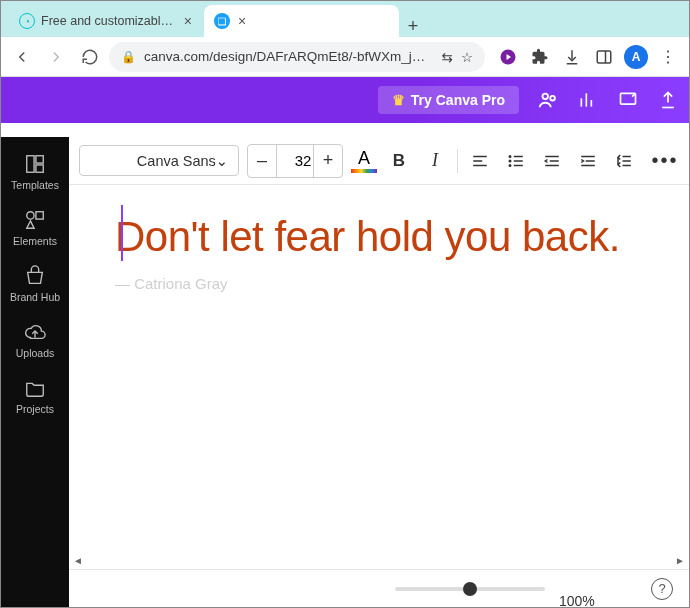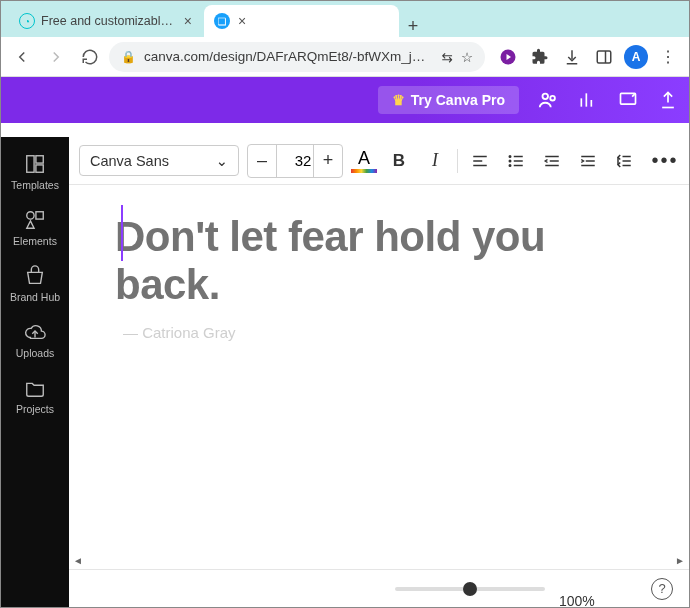--- a/index.html
+++ b/index.html
@@ -38,38 +38,38 @@
   .tb-ic { color:#fff; width:22px; display:flex;justify-content:center;}
   
   
   .app-body { position:absolute; top:137px; left:1px; right:1px; bottom:1px; display:flex;}
   .sidepanel { width:68px; background:#0d0d0d; display:flex; flex-direction:column; align-items:center; padding-top:8px;}
   .sp-item { width:68px; padding:8px 8px 10px; display:flex; flex-direction:column; align-items:center; gap:4px; color:#bdbdbd; font-size:10.5px;text-align:center;}
   .sp-item svg { width:22px;height:22px; }
   
   .editor-col { flex:1; display:flex; flex-direction:column; background:#fff; position:relative;}
   .toolbar { height:48px; border-bottom:1px solid #e5e5e5; display:flex; align-items:center; padding:0 10px; gap:8px;}
-  .font-sel { width:160px; height:31px; border:1px solid #ccc; border-radius:4px; display:flex; align-items:center; justify-content:space-between; padding:0 10px; font-size:14.5px; color:#333;}
+  .font-sel { width:160px; height:31px; border:1px solid #ccc; border-radius:4px; display:flex; align-items:center; justify-content:flex-end; padding:0 10px; font-size:14.5px; color:#333;}
   .size-grp { display:flex; height:34px; border:1px solid #ccc; border-radius:4px; overflow:hidden;}
   .sg-btn { width:28px; display:flex;align-items:center;justify-content:center; font-size:18px; color:#333;}
   .sg-val { width:38px; display:flex;align-items:center;justify-content:center; font-size:15px; border-left:1px solid #ccc;border-right:1px solid #ccc;padding-left:16px;}
   .txtcolor { width:26px; position:relative; text-align:center;}
   .txtcolor .A{font-size:18px;font-weight:500;}
   .txtcolor .bar{ height:4px; background:linear-gradient(90deg,#e53935,#fb8c00,#fdd835,#43a047,#1e88e5,#8e24aa);}
   .tb-btn { width:28px;height:28px;display:flex;align-items:center;justify-content:center;color:#333;}
   .tb-btn svg{width:18px;height:18px;}
   .bold{font-weight:800;font-size:17px;}
   .ital{font-style:italic;font-family:Georgia,serif;font-size:18px;}
   .sep{width:1px;height:24px;background:#ddd;}
   .more{font-size:20px;letter-spacing:2px;}
   
   .canvas-area { flex:1; background:#fff; padding:28px 36px 10px 46px; position:relative; overflow:hidden;}
   .cursor-line{position:absolute; left:52px; top:20px; width:2px; height:56px; background:#8b3dff;}
-  .h1txt { font-size:42px; font-weight:700; color:#737373; line-height:1.15; letter-spacing:-.5px;}
-  .author { margin-top:14px; font-size:15px; color:#cfcfcf;margin-left:8px;}
+  .h1txt { font-size:42px; font-weight:400; color:#c2410c; line-height:1.15; letter-spacing:-.5px;}
+  .author { margin-top:14px; font-size:15px; color:#cfcfcf;}
   
   .hscroll { height:18px; display:flex; align-items:center; padding:0 4px;}
   .hscroll .tri{font-size:10px;color:#666;}
   .hscroll .track{flex:1;}
   
   .footer { height:38px; border-top:1px solid #e5e5e5; display:flex; align-items:center; padding:0 16px; gap:14px;}
   .zoom-slider { flex:0 0 150px; height:4px; background:#ddd; border-radius:2px; position:relative; margin-left:310px;}
   .zoom-thumb { position:absolute; top:-5px; width:14px;height:14px;border-radius:50%;background:#333; left:50%; transform:translateX(-50%);}
   .zoom-val { font-size:14px;color:#333;margin-top:24px;}
   .help { width:22px;height:22px;border:1.5px solid #555;border-radius:50%;display:flex;align-items:center;justify-content:center;font-size:13px;color:#555; margin-left:auto;}

